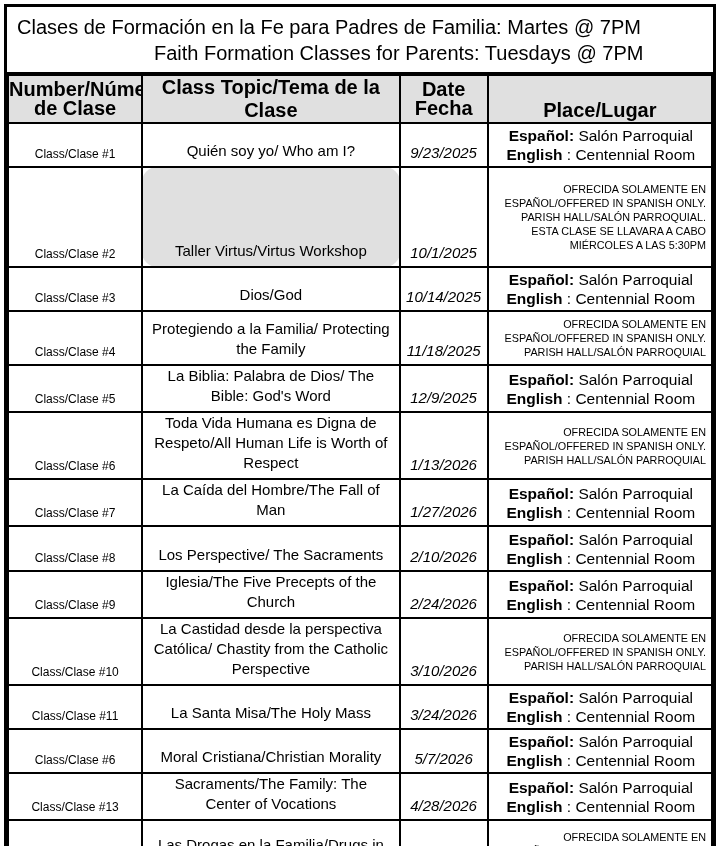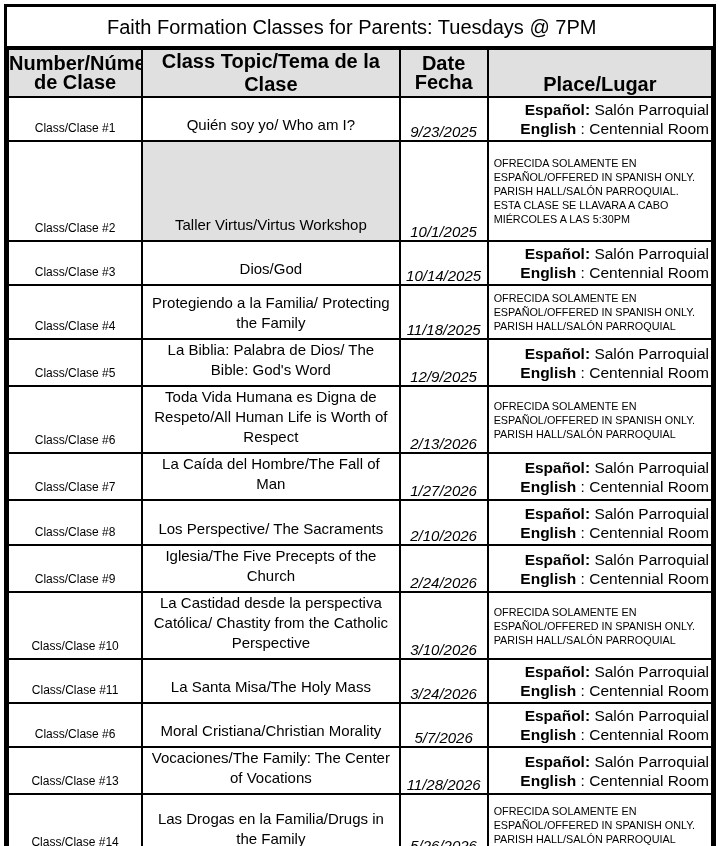--- a/index.html
+++ b/index.html
@@ -20,21 +20,21 @@
   .title-block {
     border-bottom: 2px solid #000;
     padding: 7px 0 6px 0;
   }
   .title-line1, .title-line2 {
     font-size: 20px;
     line-height: 26px;
     white-space: nowrap;
   }
   .title-line1 { padding-left: 10px; }
-  .title-line2 { padding-left: 100px; }
+  .title-line2 { padding-left: 100px; margin-left: 47px; }
   
   table {
     border-collapse: collapse;
     table-layout: fixed;
     width: 100%;
   }
   col.c-number { width: 134px; }
   col.c-topic  { width: 257px; }
   col.c-date   { width: 88px; }
   col.c-place  { width: 224px; }
@@ -60,43 +60,44 @@
     font-size: 12px;
     padding-bottom: 5px;
   }
   td.cell-topic {
     vertical-align: bottom;
     text-align: center;
     font-size: 15px;
     line-height: 20px;
     padding: 0 8px 5px 8px;
   }
-  td.cell-topic.highlight { background: var(--highlight_bg, #e0e0e0); }
+  td.cell-topic.highlight { background: var(--highlight_bg, #e0e0e0); border-radius: 15px; }
   td.cell-date {
     vertical-align: bottom;
     text-align: center;
     font-style: italic;
     font-size: 15px;
+    padding-bottom: 5px;
   }
   td.cell-place { vertical-align: middle; }
   td.cell-place.rooms {
-    text-align: right;
+    text-align: center;
     padding: 2px 2px 2px 4px;
   }
   .place-line {
     font-size: 15.5px;
     line-height: 19px;
     white-space: nowrap;
   }
   .place-line b { font-weight: bold; }
   td.cell-place.note { text-align: center; padding: 2px 5px; }
   .note-text {
     font-size: 10.8px;
     line-height: 14px;
-    text-align: left;
+    text-align: right;
   }
   
   tbody tr:nth-child(1)  { height: 38px; }
   tbody tr:nth-child(2)  { height: 100px; }
   tbody tr:nth-child(3)  { height: 44px; }
   tbody tr:nth-child(4)  { height: 54px; }
   tbody tr:nth-child(5)  { height: 44px; }
   tbody tr:nth-child(6)  { height: 62px; }
   tbody tr:nth-child(7)  { height: 42px; }
   tbody tr:nth-child(8)  { height: 45px; }
@@ -105,20 +106,21 @@
   tbody tr:nth-child(11) { height: 40px; }
   tbody tr:nth-child(12) { height: 42px; }
   tbody tr:nth-child(13) { height: 41px; }
   tbody tr:nth-child(14) { height: 61px; }
 </style>
 </head>
 <body>
 
 <div class="sheet">
   <div class="title-block">
+    <div class="title-line1">Clases de Formación en la Fe para Padres de Familia: Martes @ 7PM</div>
     <div class="title-line2">Faith Formation Classes for Parents: Tuesdays @ 7PM</div>
   </div>
 
   <table>
     <colgroup>
       <col class="c-number">
       <col class="c-topic">
       <col class="c-date">
       <col class="c-place">
     </colgroup>
@@ -176,21 +178,21 @@
     <td class="cell-topic">La Biblia: Palabra de Dios/ The Bible: God's Word</td>
     <td class="cell-date">12/9/2025</td>
     <td class="cell-place rooms">
             <div class="place-line"><b>Español:</b><span> Salón Parroquial</span></div>
             <div class="place-line"><b>English</b><span> : Centennial Room</span></div>
           </td>
   </tr>
         <tr>
     <td class="cell-number">Class/Clase #6</td>
     <td class="cell-topic">Toda Vida Humana es Digna de Respeto/All Human Life is Worth of Respect</td>
-    <td class="cell-date">2/13/2026</td>
+    <td class="cell-date">1/13/2026</td>
     <td class="cell-place note">
             <div class="note-text">OFRECIDA SOLAMENTE EN ESPAÑOL/OFFERED IN SPANISH ONLY. PARISH HALL/SALÓN PARROQUIAL</div>
           </td>
   </tr>
         <tr>
     <td class="cell-number">Class/Clase #7</td>
     <td class="cell-topic">La Caída del Hombre/The Fall of Man</td>
     <td class="cell-date">1/27/2026</td>
     <td class="cell-place rooms">
             <div class="place-line"><b>Español:</b><span> Salón Parroquial</span></div>
@@ -236,22 +238,22 @@
     <td class="cell-number">Class/Clase #6</td>
     <td class="cell-topic">Moral Cristiana/Christian Morality</td>
     <td class="cell-date">5/7/2026</td>
     <td class="cell-place rooms">
             <div class="place-line"><b>Español:</b><span> Salón Parroquial</span></div>
             <div class="place-line"><b>English</b><span> : Centennial Room</span></div>
           </td>
   </tr>
         <tr>
     <td class="cell-number">Class/Clase #13</td>
-    <td class="cell-topic">Vocaciones/The Family: The Center of Vocations</td>
-    <td class="cell-date">11/28/2026</td>
+    <td class="cell-topic">Sacraments/The Family: The Center of Vocations</td>
+    <td class="cell-date">4/28/2026</td>
     <td class="cell-place rooms">
             <div class="place-line"><b>Español:</b><span> Salón Parroquial</span></div>
             <div class="place-line"><b>English</b><span> : Centennial Room</span></div>
           </td>
   </tr>
         <tr>
     <td class="cell-number">Class/Clase #14</td>
     <td class="cell-topic">Las Drogas en la Familia/Drugs in the Family</td>
     <td class="cell-date">5/26/2026</td>
     <td class="cell-place note">

